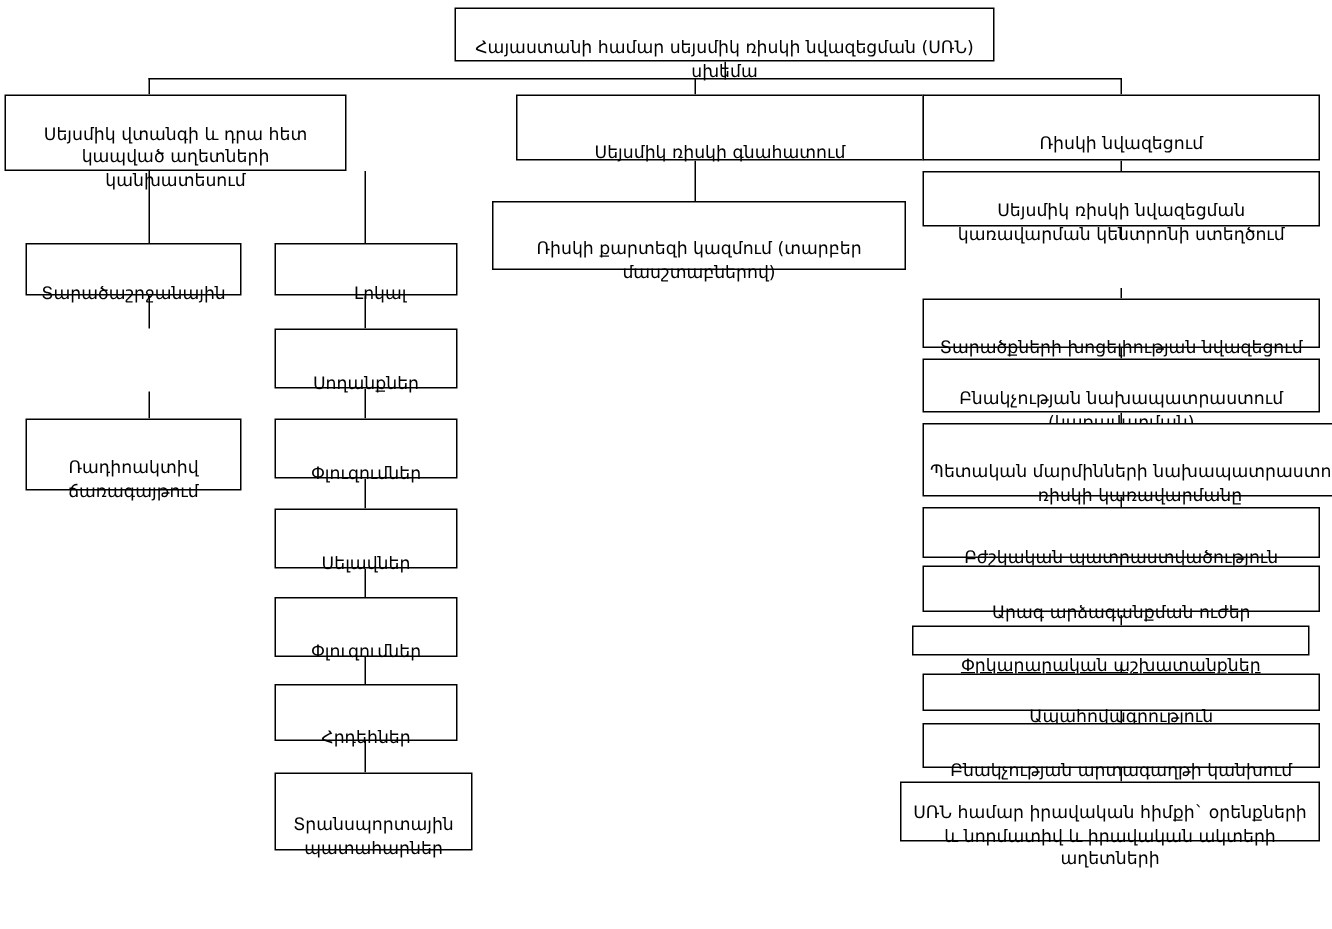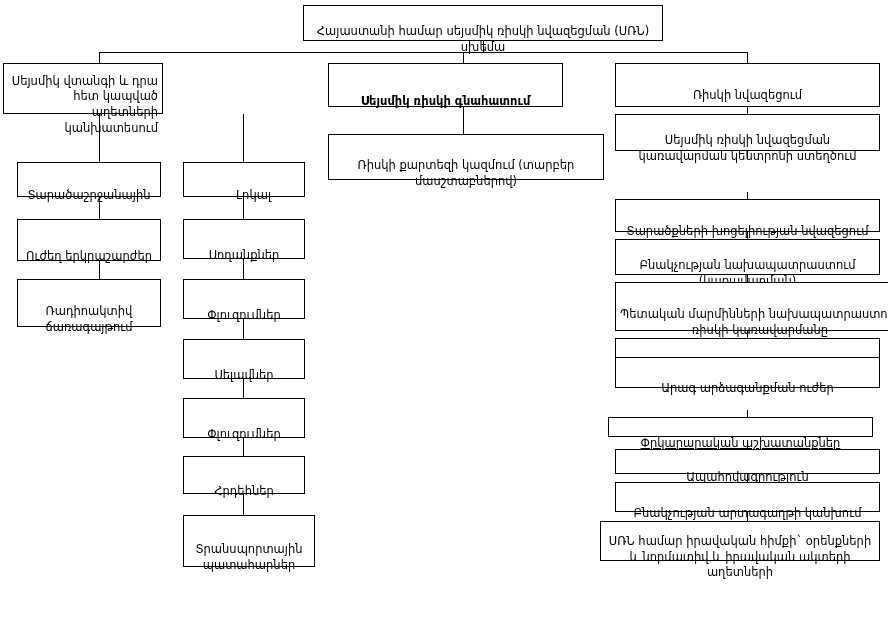--- a/index.html
+++ b/index.html
@@ -85,29 +85,26 @@
   <div class="conn v" style="left:747px; top:372px; height:7px;"></div>
   <div class="conn v" style="left:747px; top:410px; height:7px;"></div>
   <div class="conn v" style="left:747px; top:443px; height:6px;"></div>
   <div class="conn v" style="left:747px; top:474px; height:8px;"></div>
   <div class="conn v" style="left:747px; top:512px; height:9px;"></div>
 
   <div class="node" style="left:303px; top:5px; width:360px; height:36px;">
     <span>Հայաստանի համար սեյսմիկ ռիսկի նվազեցման (ՍՌՆ) սխեմա</span>
   </div>
 
-  <div class="node" style="left:3px; top:63px; width:160px; height:51px;text-align:right;">
+  <div class="node" style="left:3px; top:63px; width:228px; height:51px;">
     <span>Սեյսմիկ վտանգի և դրա հետ կապված աղետների կանխատեսում</span>
   </div>
 
   <div class="node" style="left:17px; top:162px; width:144px; height:35px;">
     <span>Տարածաշրջանային</span>
-  </div>
-  <div class="node" style="left:17px; top:219px; width:144px; height:42px;">
-    <span>Ուժեղ երկրաշարժեր</span>
   </div>
   <div class="node" style="left:17px; top:279px; width:144px; height:48px;">
     <span>Ռադիոակտիվ ճառագայթում</span>
   </div>
 
   <div class="node" style="left:183px; top:162px; width:122px; height:35px;padding-left:23px;">
     <span>Լոկալ</span>
   </div>
   <div class="node" style="left:183px; top:219px; width:122px; height:40px;">
     <span>Սողանքներ</span>
@@ -121,21 +118,21 @@
   <div class="node" style="left:183px; top:398px; width:122px; height:40px;">
     <span>Փլուզումներ</span>
   </div>
   <div class="node" style="left:183px; top:456px; width:122px; height:38px;">
     <span>Հրդեհներ</span>
   </div>
   <div class="node" style="left:183px; top:515px; width:132px; height:52px;">
     <span>Տրանսպորտային պատահարներ</span>
   </div>
 
-  <div class="node" style="left:328px; top:63px; width:235px; height:44px;font-weight:bold;">
+  <div class="node" style="left:344px; top:63px; width:272px; height:44px;">
     <span>Սեյսմիկ ռիսկի գնահատում</span>
   </div>
   <div class="node" style="left:328px; top:134px; width:276px; height:46px;">
     <span>Ռիսկի քարտեզի կազմում (տարբեր մասշտաբներով)</span>
   </div>
 
   <div class="node" style="left:615px; top:63px; width:265px; height:44px;align-items:flex-end;">
     <span>Ռիսկի նվազեցում</span>
   </div>
   <div class="node" style="left:615px; top:114px; width:265px; height:37px;">
@@ -146,21 +143,21 @@
   </div>
   <div class="node" style="left:615px; top:239px; width:265px; height:36px;">
     <span>Բնակչության նախապատրաստում (կառավարման)</span>
   </div>
   <div class="node" style="left:615px; top:282px; width:290px; height:49px;">
     <span>Պետական մարմինների նախապատրաստում ռիսկի կառավարմանը</span>
   </div>
   <div class="node" style="left:615px; top:338px; width:265px; height:34px;">
     <span>Բժշկական պատրաստվածություն</span>
   </div>
-  <div class="node" style="left:615px; top:357px; width:265px; height:31px;">
+  <div class="node" style="left:615px; top:377px; width:265px; height:31px;">
     <span>Արագ արձագանքման ուժեր</span>
   </div>
   <div class="node" style="left:608px; top:417px; width:265px; height:20px;text-decoration:underline;">
     <span>Փրկարարական աշխատանքներ</span>
   </div>
   <div class="node" style="left:615px; top:449px; width:265px; height:25px;">
     <span>Ապահովագրություն</span>
   </div>
   <div class="node" style="left:615px; top:482px; width:265px; height:30px;">
     <span>Բնակչության արտագաղթի կանխում</span>

